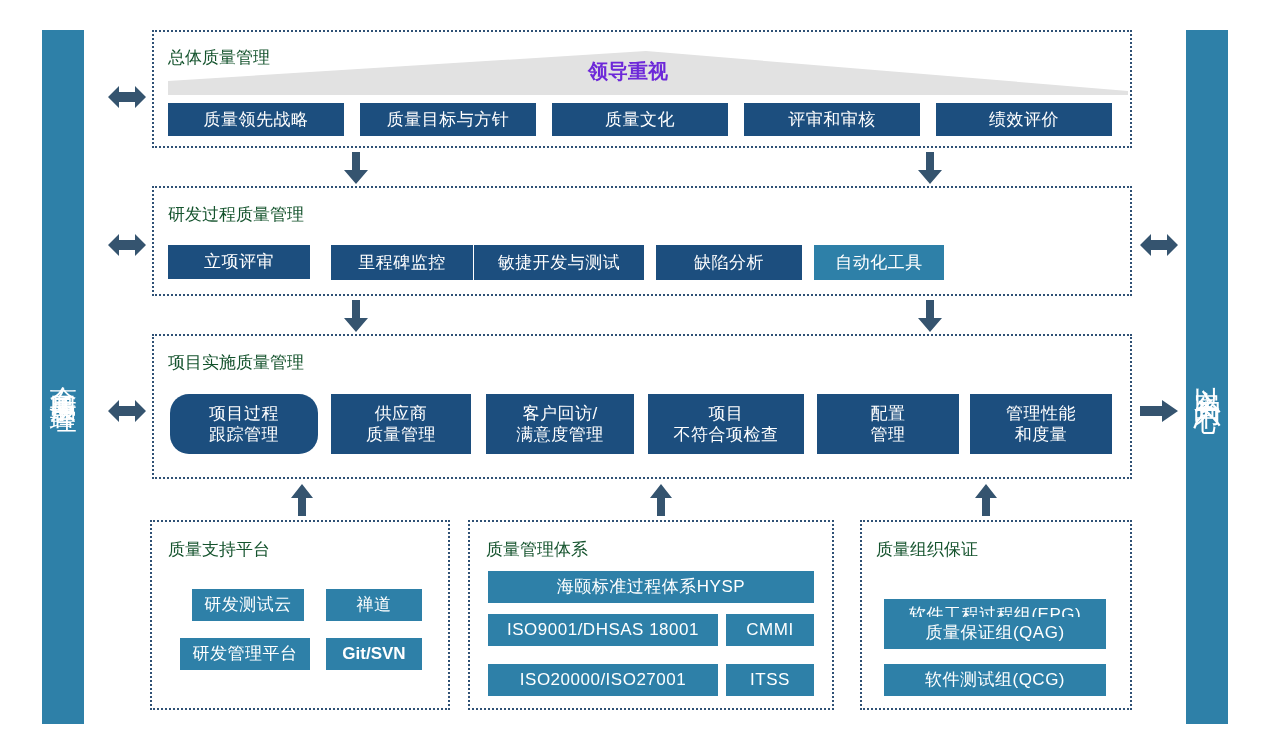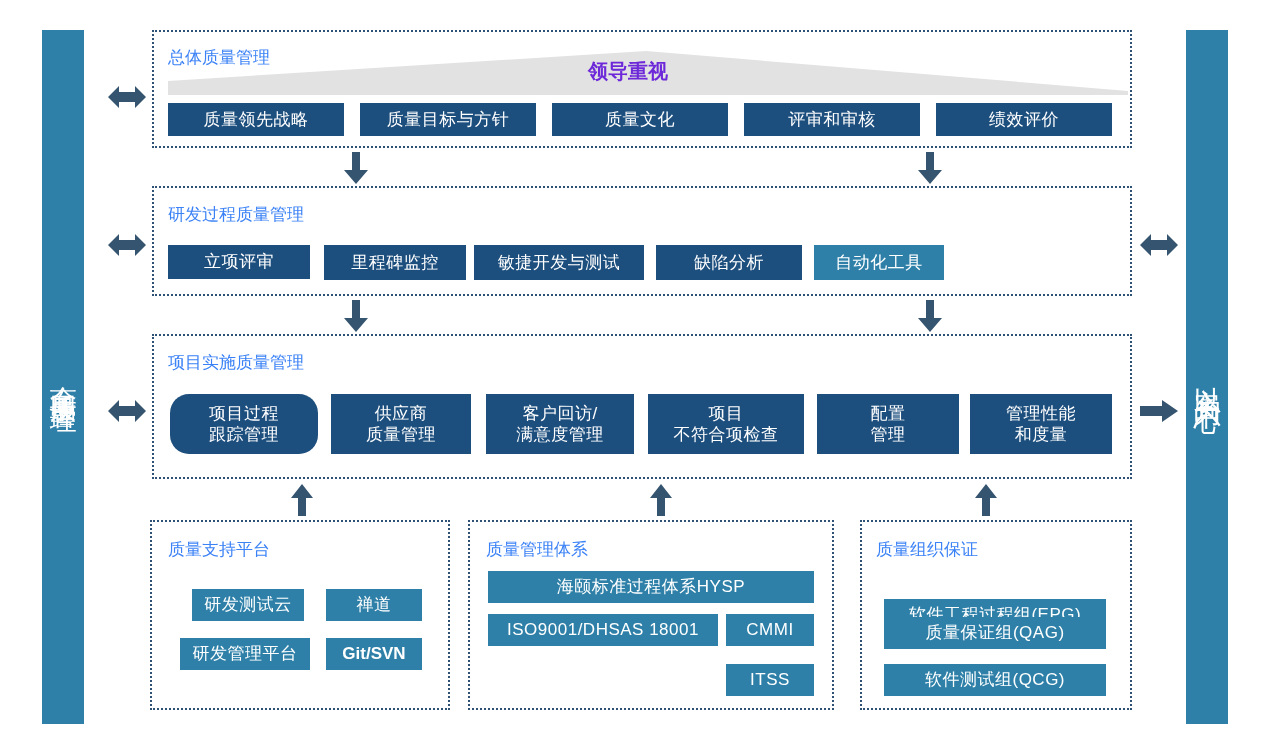--- a/index.html
+++ b/index.html
@@ -41,21 +41,21 @@
 
   
   .panel{
     position:absolute;
     border:2px dotted #2F5175;
     box-sizing:border-box;
     background:transparent;
   }
   .panel-title{
     position:absolute;
-    color:#3b82f6;
+    color:#14532d;
     font-size:17px;
     white-space:nowrap;
   }
 
   
   .chip{
     position:absolute;
     box-sizing:border-box;
     display:flex;
     align-items:center;
@@ -120,21 +120,21 @@
   <div class="chip navy" style="left:168px;top:103px;width:176px;height:33px;">质量领先战略</div>
   <div class="chip navy" style="left:360px;top:103px;width:176px;height:33px;">质量目标与方针</div>
   <div class="chip navy" style="left:552px;top:103px;width:176px;height:33px;">质量文化</div>
   <div class="chip navy" style="left:744px;top:103px;width:176px;height:33px;">评审和审核</div>
   <div class="chip navy" style="left:936px;top:103px;width:176px;height:33px;">绩效评价</div>
 
   <div class="panel" style="left:152px;top:186px;width:980px;height:110px;"></div>
   <div class="panel-title" style="left:168px;top:203px;">研发过程质量管理</div>
 
   <div class="chip navy" style="left:168px;top:245px;width:142px;height:34px;">立项评审</div>
-  <div class="chip navy" style="left:324px;top:245px;width:142px;height:35px;">里程碑监控</div>
+  <div class="chip navy" style="left:331px;top:245px;width:142px;height:35px;">里程碑监控</div>
   <div class="chip navy" style="left:474px;top:245px;width:170px;height:35px;">敏捷开发与测试</div>
   <div class="chip navy" style="left:656px;top:245px;width:146px;height:35px;">缺陷分析</div>
   <div class="chip teal" style="left:814px;top:245px;width:130px;height:35px;">自动化工具</div>
 
   <div class="panel" style="left:152px;top:334px;width:980px;height:145px;"></div>
   <div class="panel-title" style="left:168px;top:351px;">项目实施质量管理</div>
 
   <div class="chip navy" style="left:170px;top:394px;width:148px;height:60px;border-radius:19px;">项目过程
 跟踪管理</div>
   <div class="chip navy" style="left:486px;top:394px;width:148px;height:60px;">客户回访/
@@ -155,20 +155,21 @@
   <div class="chip teal" style="left:326px;top:589px;width:96px;height:32px;">禅道</div>
   <div class="chip teal" style="left:180px;top:638px;width:130px;height:32px;">研发管理平台</div>
   <div class="chip teal bold" style="left:326px;top:638px;width:96px;height:32px;">Git/SVN</div>
 
   <div class="panel" style="left:468px;top:520px;width:366px;height:190px;"></div>
   <div class="panel-title" style="left:486px;top:538px;">质量管理体系</div>
 
   <div class="chip teal" style="left:488px;top:571px;width:326px;height:32px;">海颐标准过程体系HYSP</div>
   <div class="chip teal" style="left:488px;top:614px;width:230px;height:32px;">ISO9001/DHSAS 18001</div>
   <div class="chip teal" style="left:726px;top:614px;width:88px;height:32px;">CMMI</div>
+  <div class="chip teal" style="left:488px;top:664px;width:230px;height:32px;">ISO20000/ISO27001</div>
   <div class="chip teal" style="left:726px;top:664px;width:88px;height:32px;">ITSS</div>
 
   <div class="panel" style="left:860px;top:520px;width:272px;height:190px;"></div>
   <div class="panel-title" style="left:876px;top:538px;">质量组织保证</div>
 
   <div class="chip teal" style="left:884px;top:571px;width:222px;height:32px;margin-top:28px;">软件工程过程组(EPG)</div>
   <div class="chip teal" style="left:884px;top:617px;width:222px;height:32px;">质量保证组(QAG)</div>
   <div class="chip teal" style="left:884px;top:664px;width:222px;height:32px;">软件测试组(QCG)</div>
 
   <div class="arrow" style="left:108px;top:84px;">

